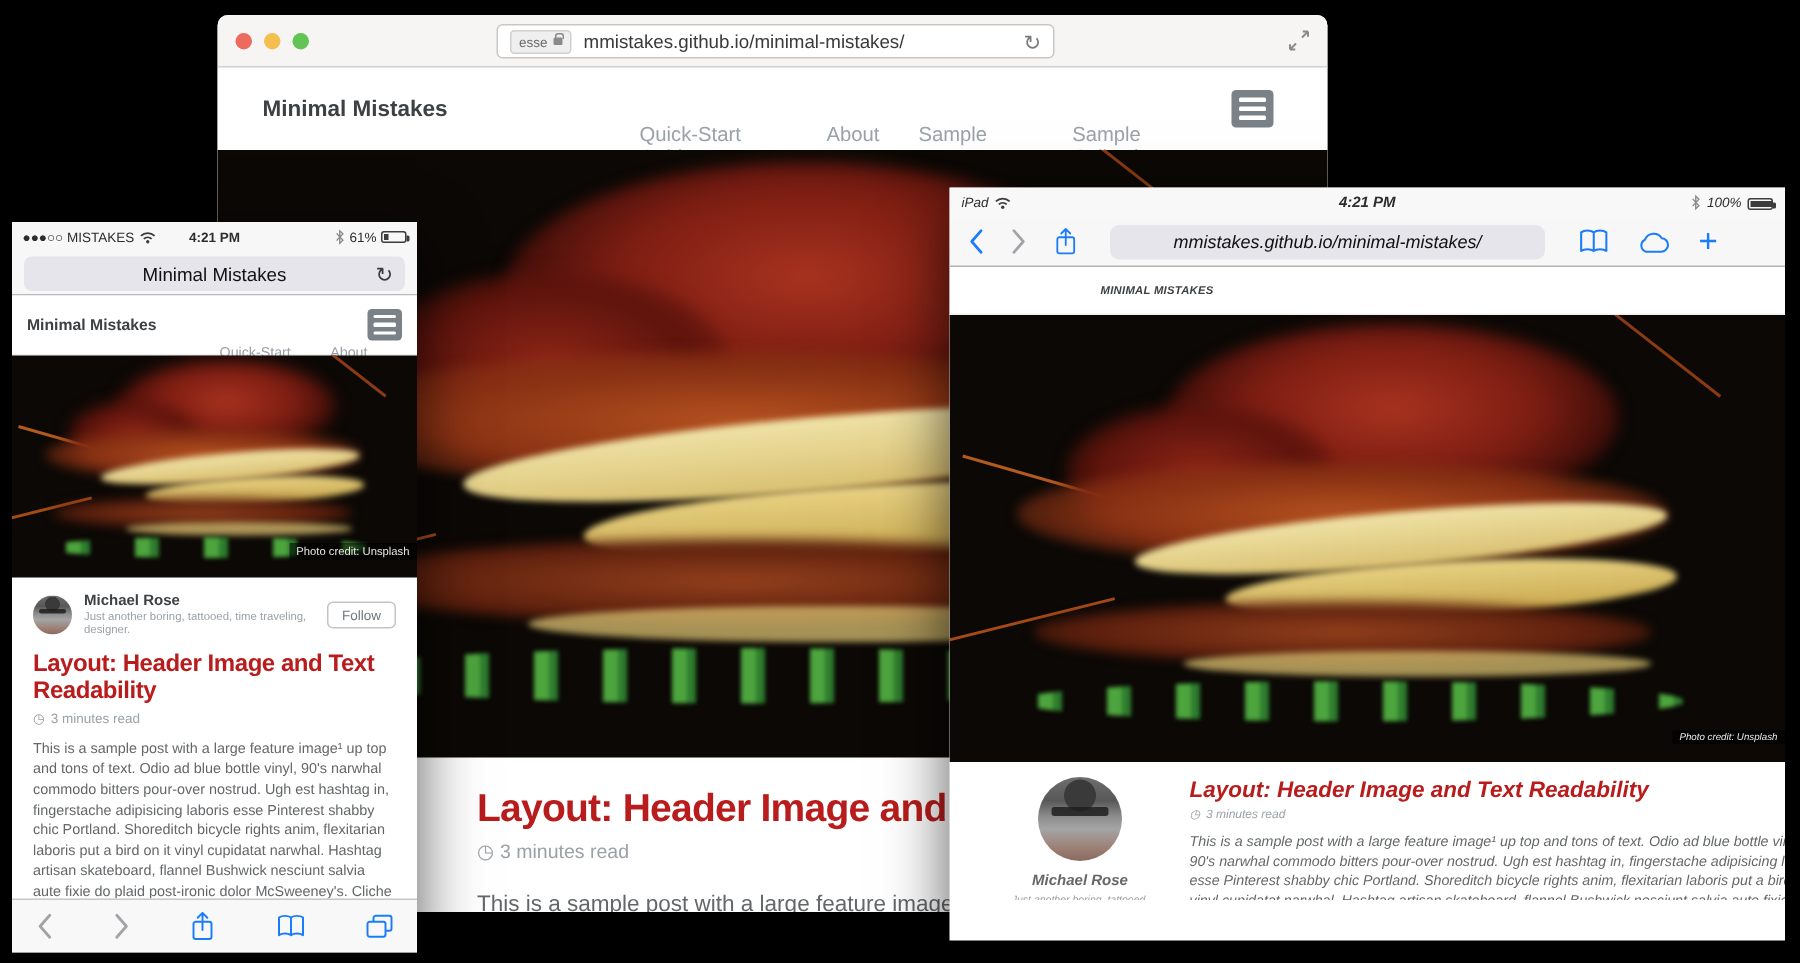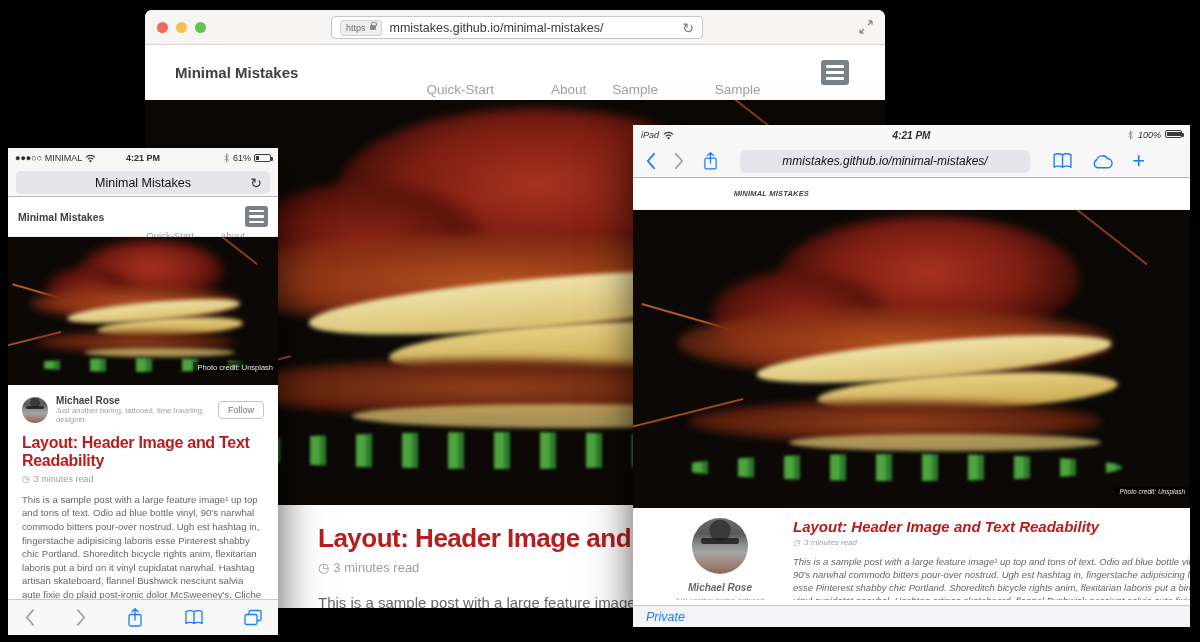--- a/index.html
+++ b/index.html
@@ -113,21 +113,21 @@
                border-top:1px solid #c8c8cc; display:flex; align-items:center; padding:0 16px;
                justify-content:space-between; }
   .tb-gray { color:#a2a2a7; } .tb-blue { color:#1a7cf9; }
 
   
   #ipad { left:633px; top:125px; width:557px; height:502px; z-index:2;font-style:italic; }
   .p-status { height:20px; background:#f8f8f8; display:flex; align-items:center; padding:0 8px;
               font-size:9px; color:#2d2d2d; position:relative; }
   .p-status .time { position:absolute; left:0; right:0; text-align:center; font-weight:bold; font-size:10px; }
   .p-status .left { display:flex; gap:4px; align-items:center; z-index:1; }
-  .p-status .right { margin-left:auto; display:flex; gap:4px; align-items:flex-start; z-index:1; }
+  .p-status .right { margin-left:auto; display:flex; gap:4px; align-items:flex-end; z-index:1; }
   .p-toolbar { height:33px; background:#f7f7f7; border-bottom:1px solid #b2b2b4; display:flex;
                align-items:center; padding:0 12px; gap:18px; }
   .p-urlpill { height:23px; background:#e6e5eb; border-radius:6px; flex:1; margin:0 4px;
                display:flex; align-items:center; justify-content:center; max-width:290px; }
   .p-urlpill .label { font-size:12px; color:#111; }
   .p-nav { height:32px; background:#fff; border-bottom:1px solid #f0f0f0; display:flex;
            align-items:center; justify-content:center; gap:16px; }
   .p-nav .brand { font-size:7.5px; letter-spacing:.2px; }
   .p-nav .navlink { font-size:6.3px; letter-spacing:.2px; }
   .p-hero { height:298px; }
@@ -151,21 +151,21 @@
 
 <div class="win" id="desktop">
   <div class="d-toolbar">
     <div style="display:flex; margin-left:12px;">
       <span class="tl red"></span>
       <span class="tl yel"></span>
       <span class="tl grn"></span>
     </div>
     <div class="d-urlbar">
       <span class="https-chip">
-        <span>https</span>
+        <span>esse</span>
         <span class="lock"></span>
       </span>
       <span class="d-url">mmistakes.github.io/minimal-mistakes/</span>
       <span class="reload">↻</span>
     </div>
     <span class="d-expand">
       <svg width="14" height="14" viewBox="0 0 14 14">
           <path d="M9 5 L13 1 M13 1 H9.5 M13 1 V4.5 M5 9 L1 13 M1 13 H4.5 M1 13 V9.5" stroke="#8a8a8a" stroke-width="1.3" fill="none"></path>
         </svg>
     </span>
@@ -202,21 +202,21 @@
     <div class="meta">
       <span>◷</span>
       <span>3 minutes read</span>
     </div>
     <div class="bodytext">This is a sample post with a large feature image¹ up top and tons of text. Odio ad blue bottle vinyl, 90's narwhal commodo bitters pour-over nostrud. Ugh est hashtag in, fingerstache adipisicing laboris esse Pinterest shabby chic Portland. Shoreditch bicycle rights anim, flexitarian laboris put a bird on it vinyl cupidatat narwhal. Hashtag artisan skateboard, flannel Bushwick nesciunt salvia aute fixie do plaid post-ironic dolor McSweeney's. Cliche pour-over chambray nulla four loko skateboard sapiente hashtag.</div>
   </div>
 </div>
 
 <div class="win" id="iphone">
   <div class="m-status">
-    <span>●●●○○ MINIMAL</span>
+    <span>●●●○○ MISTAKES</span>
     <span style="margin-left:3px">
       <svg width="11" height="9" viewBox="0 0 12 9">
           <path d="M1 3.2 A7.2 7.2 0 0 1 11 3.2" fill="none" stroke="#3c3c3c" stroke-width="1.3"></path>
           <path d="M3.1 5.3 A4.3 4.3 0 0 1 8.9 5.3" fill="none" stroke="#3c3c3c" stroke-width="1.3"></path>
           <circle cx="6" cy="7.4" r="1.2" fill="#3c3c3c"></circle>
         </svg>
     </span>
     <span class="time">4:21 PM</span>
     <span class="right">
       <span>
@@ -396,16 +396,13 @@
     </div>
     <div class="p-main">
       <div class="post-title">Layout: Header Image and Text Readability</div>
       <div class="meta">
         <span>◷</span>
         <span>3 minutes read</span>
       </div>
       <div class="bodytext">This is a sample post with a large feature image¹ up top and tons of text. Odio ad blue bottle vinyl, 90's narwhal commodo bitters pour-over nostrud. Ugh est hashtag in, fingerstache adipisicing laboris esse Pinterest shabby chic Portland. Shoreditch bicycle rights anim, flexitarian laboris put a bird on it vinyl cupidatat narwhal. Hashtag artisan skateboard, flannel Bushwick nesciunt salvia aute fixie do plaid post-ironic dolor McSweeney's. Cliche pour-over chambray nulla four loko skateboard sapiente hashtag.</div>
     </div>
   </div>
-  <div class="p-private">
-    <span class="label">Private</span>
-  </div>
 </div>
 
 </body></html>

